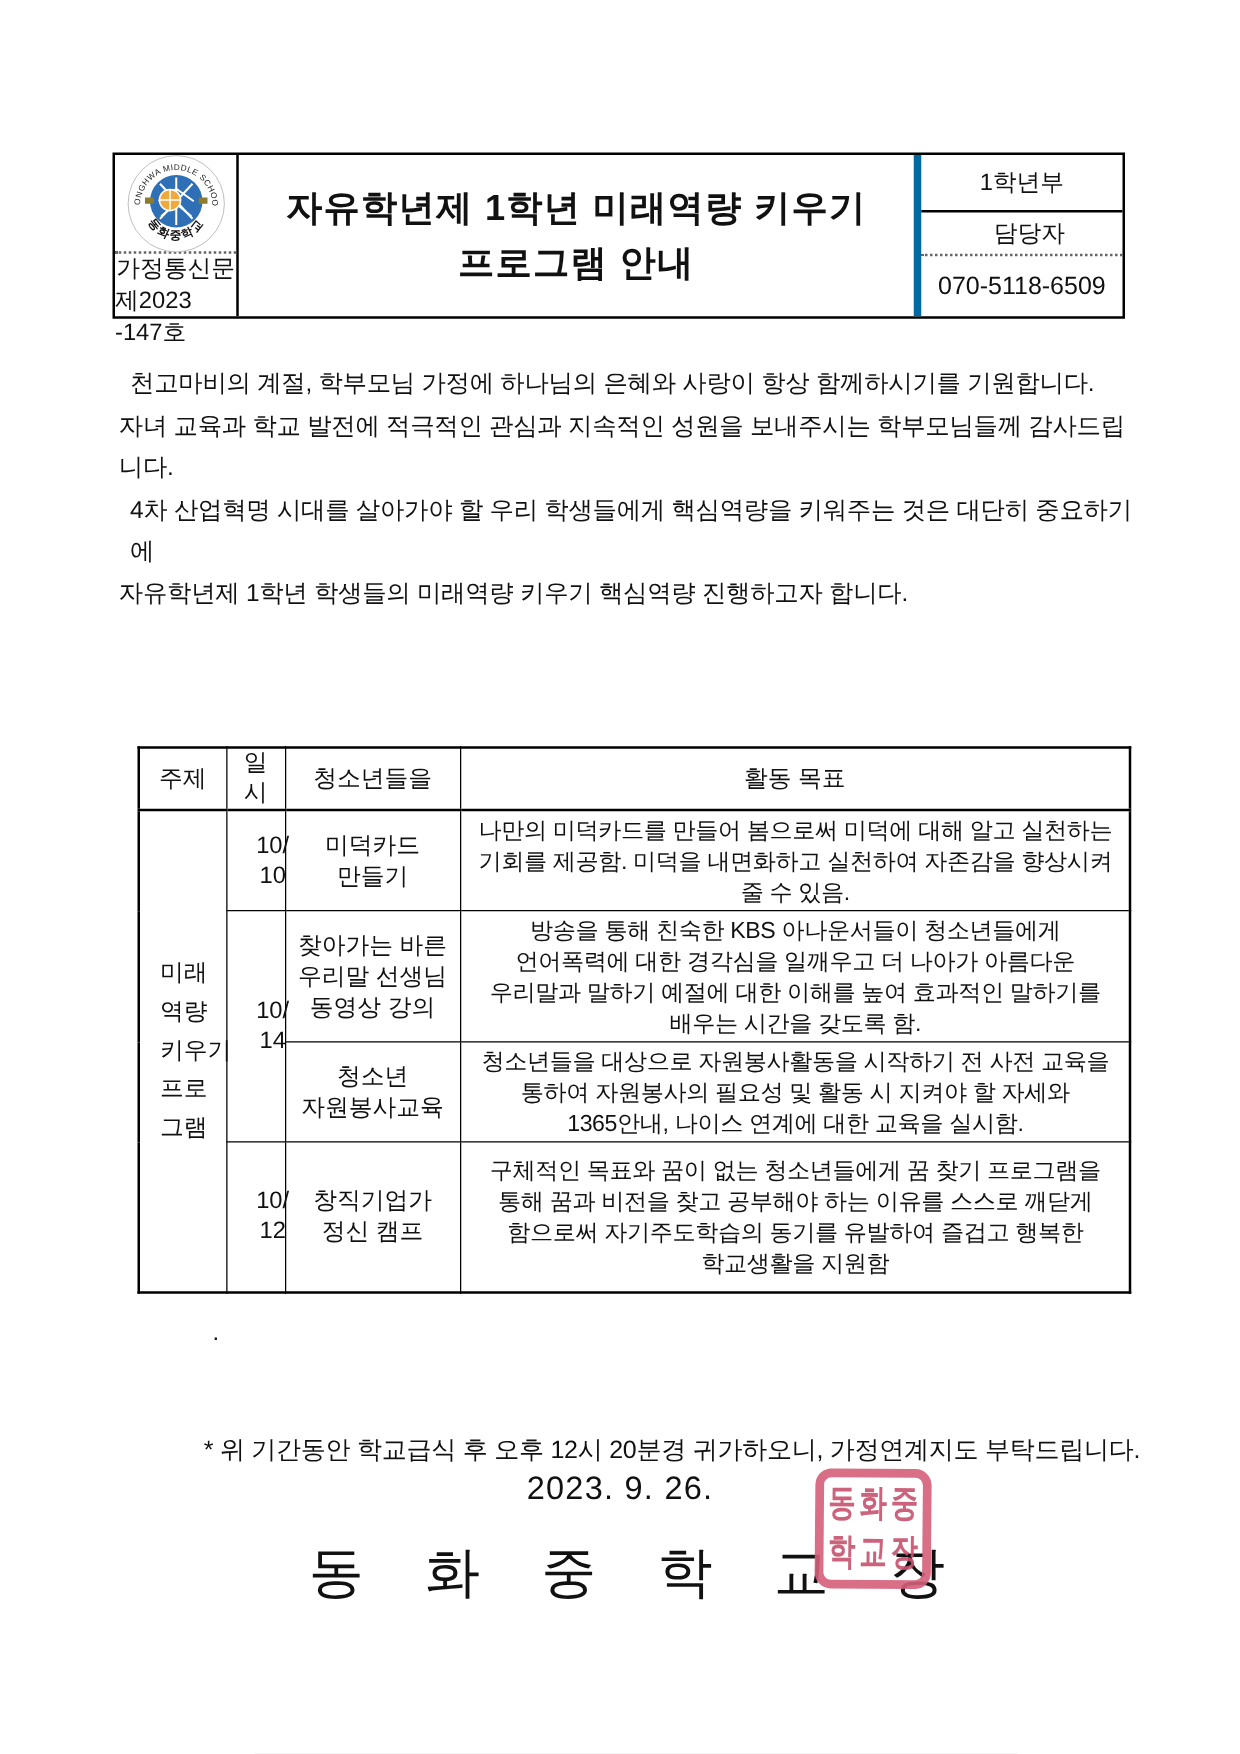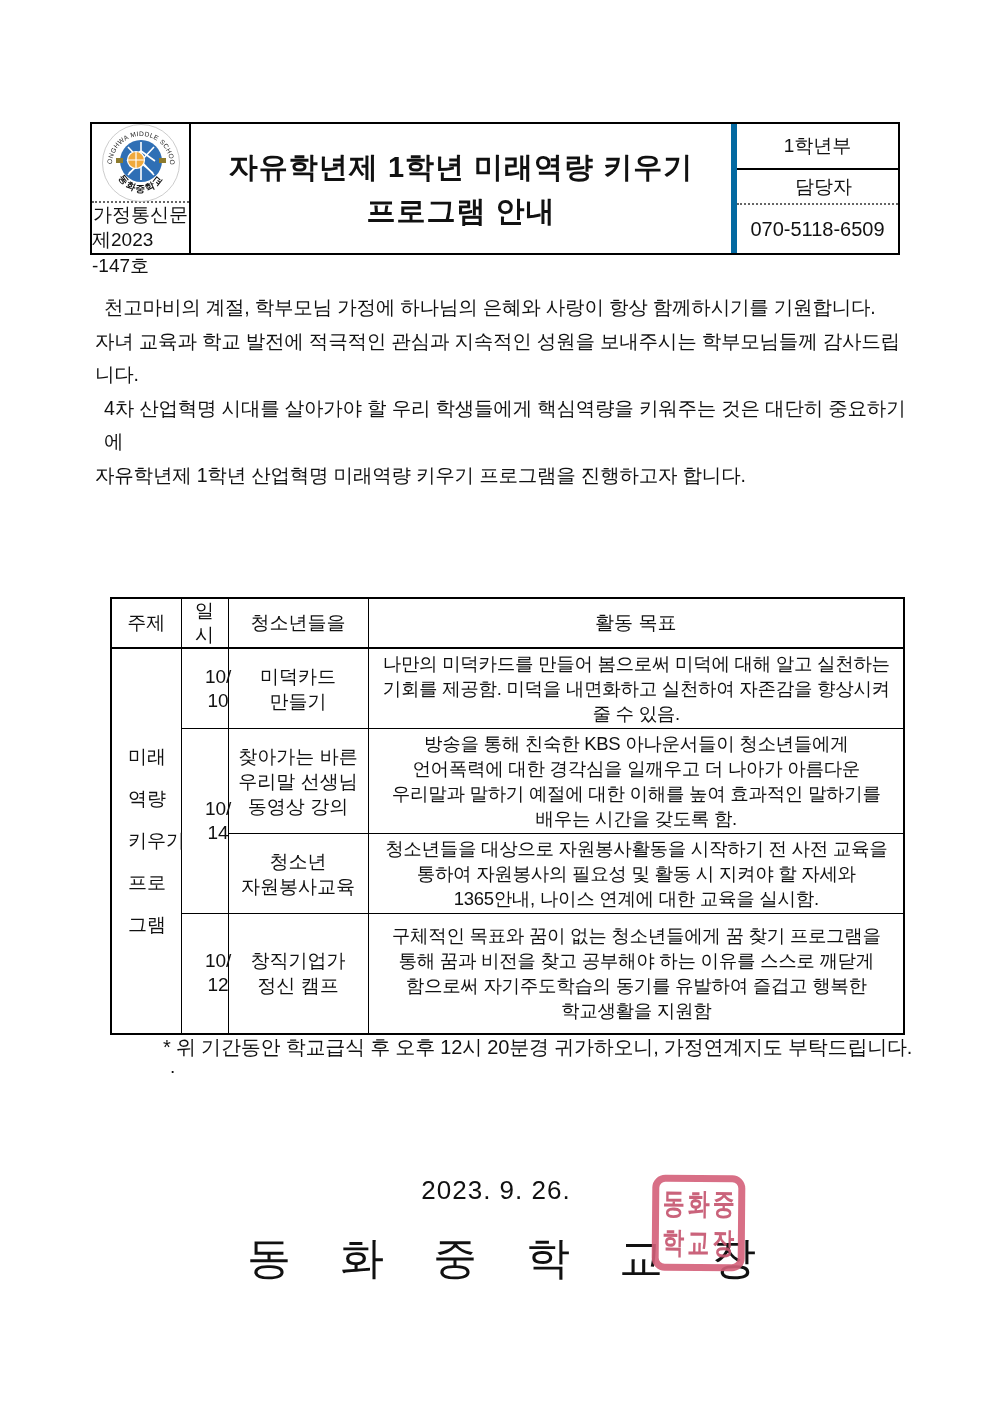--- a/index.html
+++ b/index.html
@@ -39,36 +39,36 @@
     position:absolute; left:110px; top:597px; width:793px;
     border-collapse:collapse; table-layout:fixed;
     border:2px solid #000; font-size:19px;
   }
   table.program td, table.program th {
     border:1.5px solid #000; word-break:keep-all;
     vertical-align:middle; text-align:center; font-weight:normal;
   }
   table.program th { border-bottom:2px solid #000; }
   .col-topic { width:70px; } .col-date { width:47px; } .col-prog { width:140px; } .col-goal { width:536px; }
-  td.topic { padding:16px; line-height:42px; }
+  td.topic { padding:16px; line-height:31px; }
   td.date  { line-height:24px; }
   td.date span, th.dateh span { display:inline-block; word-break:break-all; text-align:center; }
   td.date span { width:1.75em;margin-left:20px; }
   th.dateh span { width:1.1em; line-height:24px; }
   td.prog { padding:2px 4px; line-height:25px; }
   td.goal {
     vertical-align:top; text-align:justify; padding:2px 8px 2px 9px;
     font-size:18.5px; line-height:25px; letter-spacing:-0.3px;margin-left:44px;
   }
   tr.r-head { height:50px;padding-left:44px; }
   tr.r1 { height:76px; } tr.r2 { height:102px; } tr.r3 { height:76px; } tr.r4 { height:120px; }
 
   
   .footnote-dot  { position:absolute; left:170px; top:1056px; font-size:19px; }
-  .footnote-note { position:absolute; left:163px; top:1034px; width:760px; font-size:20px; letter-spacing:-0.2px; }
+  .footnote-note { position:absolute; left:163px; top:1146px; width:760px; font-size:20px; letter-spacing:-0.2px; }
 
   
   .sig-date {
     position:absolute; left:0; top:1175px; width:100%;
     text-align:center; font-size:26px; letter-spacing:1px;
   }
   .sig-principal {
     position:absolute; left:0; top:1213px; width:100%;
     text-align:center; font-family:"Liberation Serif","DejaVu Serif",serif;
     font-size:44px; letter-spacing:19px; padding-left:30px; z-index:1;margin-top:16px;
@@ -136,21 +136,21 @@
       <div class="h-dept">1학년부</div>
       <div class="h-contact">담당자</div>
       <div class="h-phone">070-5118-6509</div>
     </div>
   </div>
 
   <div class="intro">
     <div class="indent">천고마비의 계절, 학부모님 가정에 하나님의 은혜와 사랑이 항상 함께하시기를 기원합니다.</div>
     <div>자녀 교육과 학교 발전에 적극적인 관심과 지속적인 성원을 보내주시는 학부모님들께 감사드립니다.</div>
     <div class="indent">4차 산업혁명 시대를 살아가야 할 우리 학생들에게 핵심역량을 키워주는 것은 대단히 중요하기에</div>
-    <div>자유학년제 1학년 산업혁명 미래역량 키우기 프로그램을 진행하고자 합니다.</div>
+    <div>자유학년제 1학년 학생들의 미래역량 키우기 핵심역량 진행하고자 합니다.</div>
   </div>
 
 
   <table class="program">
     <colgroup>
       <col class="col-topic">
         <col class="col-date">
         <col class="col-prog">
         <col class="col-goal">
     </colgroup>

